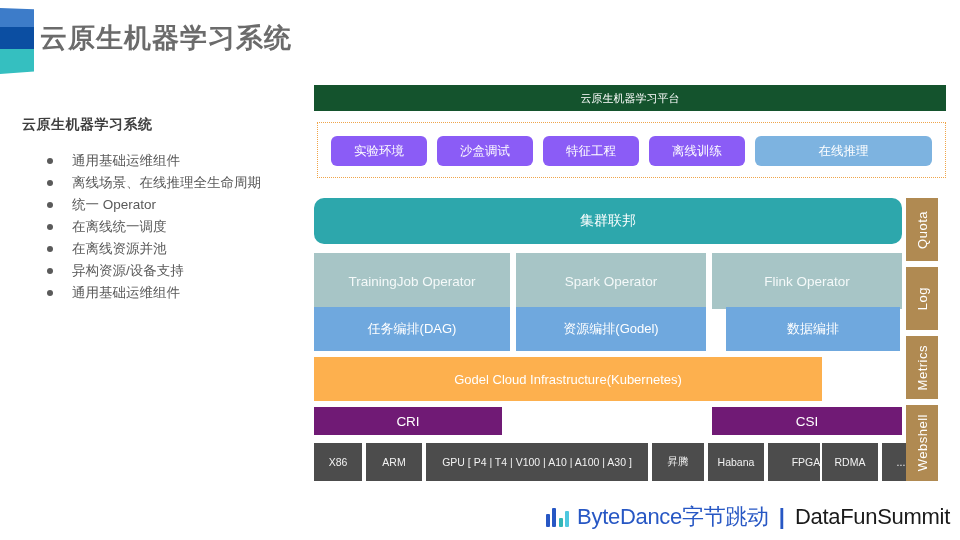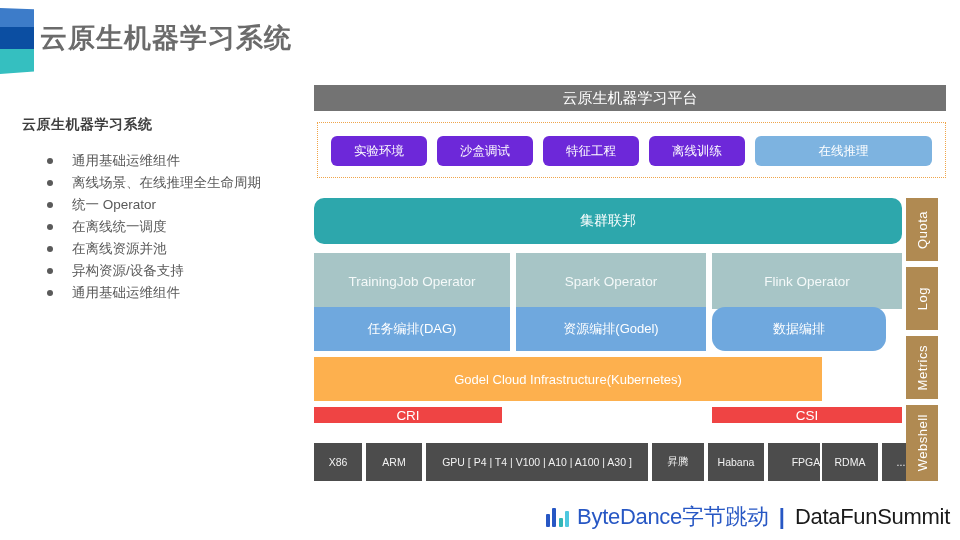--- a/index.html
+++ b/index.html
@@ -52,31 +52,31 @@
   #diagram{position:absolute;left:314px;top:85px;width:632px;height:400px;}
 
   .blk{
     position:absolute;box-sizing:border-box;
     display:flex;align-items:center;justify-content:center;
     color:#ffffff;white-space:nowrap;text-align:center;
   }
 
   .platform-bar{
     left:0;top:0;width:632px;height:26px;
-    background:#737373;font-size:15px;
+    background:#14532d;font-size:11px;
   }
 
   .dashed-box{
     position:absolute;left:3px;top:37px;width:629px;height:56px;
     box-sizing:border-box;
     border:1.5px dotted #f0a54a;background:#ffffff;
   }
   .stage{
     height:30px;border-radius:6px;font-size:12.5px;
-    background:#6d28d9;
+    background:#8b5cf6;
   }
   .stage.highlight{background:#7db3e0;}
 
   .federation{
     left:0;top:113px;width:588px;height:46px;
     background:#2da7ac;font-size:14px;border-radius:10px;
   }
 
   .op{
     top:168px;height:56px;background:#a7c5c6;
@@ -85,21 +85,21 @@
   .orch{
     top:222px;height:44px;background:#6fa8de;
     font-size:13px;
   }
 
   .godel{
     left:0;top:272px;width:508px;height:44px;
     background:#fdb04e;font-size:13px;
   }
 
-  .xi{top:322px;height:16px;background:#ef4444;font-size:13.5px;}
+  .xi{top:322px;height:28px;background:#701a75;font-size:13.5px;}
 
   .hw{
     top:358px;height:38px;background:#4c4c4c;
     font-size:10.5px;color:#f2f2f2;
   }
 
   
   .vtab{
     position:absolute;left:592px;width:32px;
     background:#b08a52;
@@ -164,21 +164,21 @@
     <div class="blk stage highlight" style="left:441px;top:51px;width:177px;">在线推理</div>
 
     <div class="blk federation">集群联邦</div>
 
     <div class="blk op" style="left:0px;width:196px;">TrainingJob Operator</div>
     <div class="blk op" style="left:202px;width:190px;">Spark Operator</div>
     <div class="blk op" style="left:398px;width:190px;">Flink Operator</div>
 
     <div class="blk orch" style="left:0px;width:196px;">任务编排(DAG)</div>
     <div class="blk orch" style="left:202px;width:190px;">资源编排(Godel)</div>
-    <div class="blk orch" style="left:398px;width:174px;border-radius:13px;">数据编排</div>
+    <div class="blk orch" style="left:412px;width:174px;">数据编排</div>
 
     <div class="blk godel">Godel Cloud Infrastructure(Kubernetes)</div>
 
     <div class="blk xi" style="left:0px;width:188px;">CRI</div>
     <div class="blk xi" style="left:398px;width:190px;">CSI</div>
 
     <div class="blk hw" style="left:0px;width:48px;">X86</div>
     <div class="blk hw" style="left:52px;width:56px;">ARM</div>
     <div class="blk hw" style="left:112px;width:222px;">GPU [ P4 | T4 | V100 | A10 | A100 | A30 ]</div>
     <div class="blk hw" style="left:338px;width:52px;">昇腾</div>

